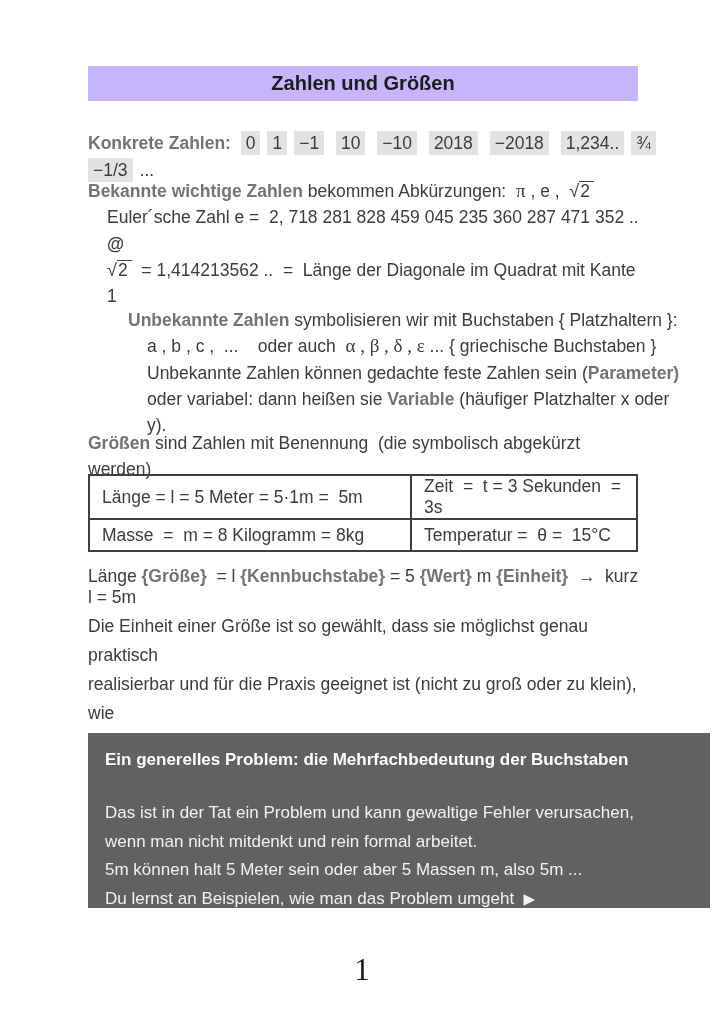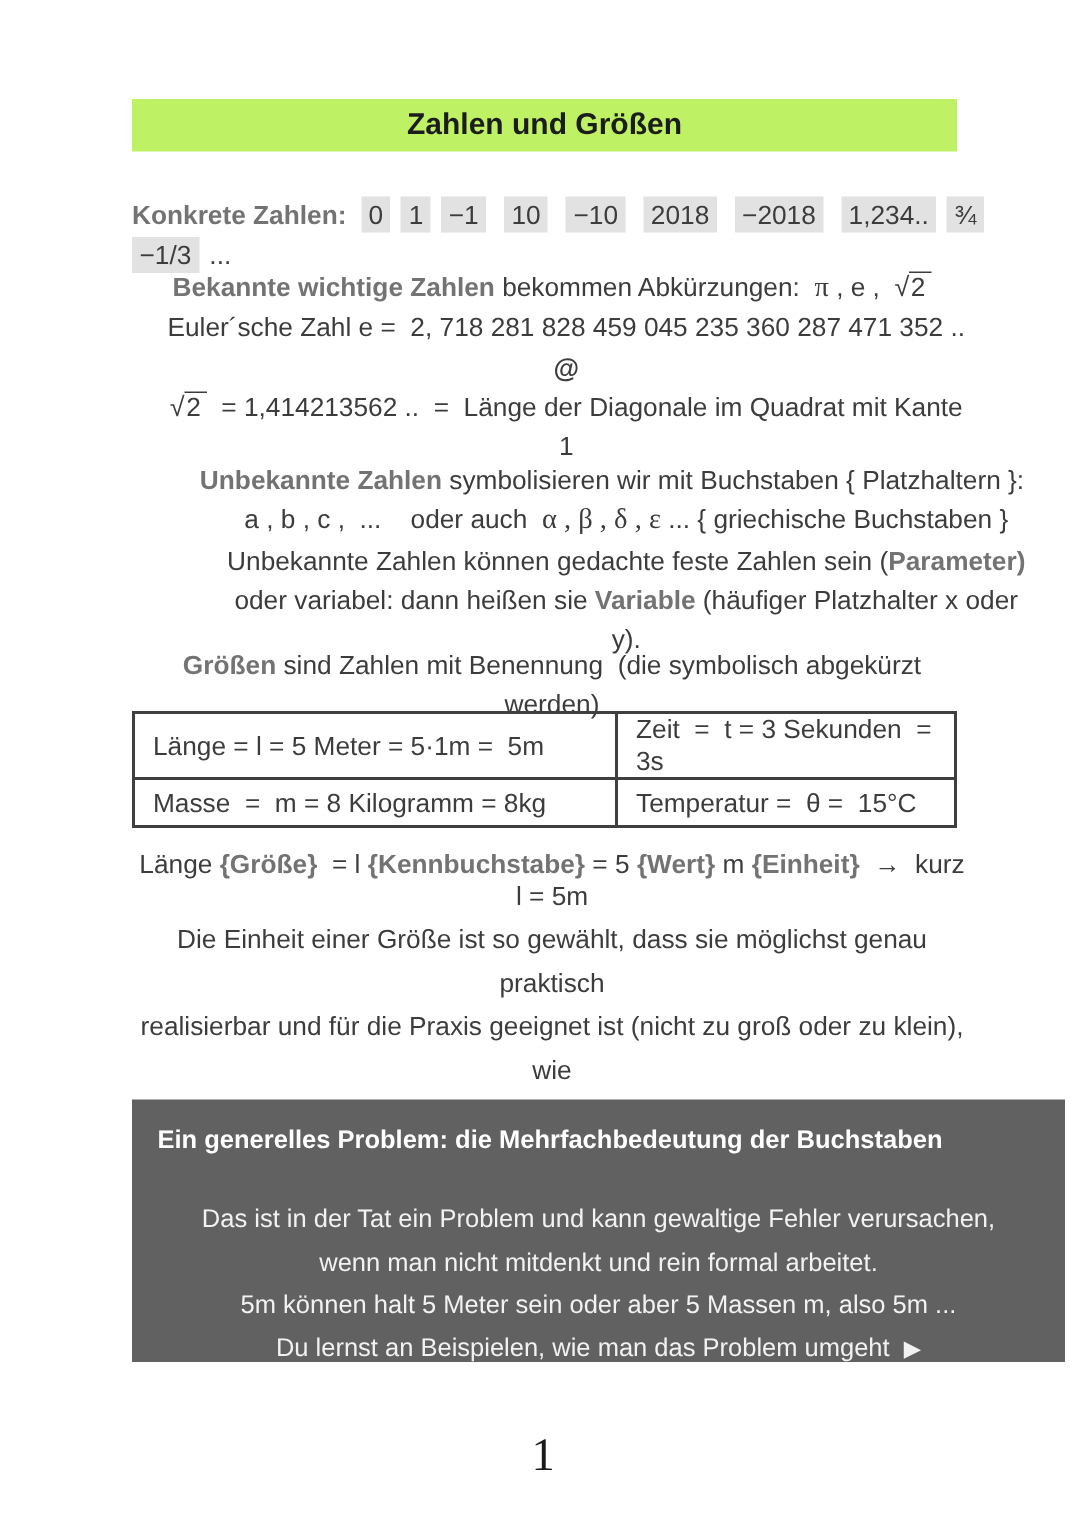--- a/index.html
+++ b/index.html
@@ -5,27 +5,27 @@
   * { margin:0; padding:0; box-sizing:border-box; }
   html,body { width:724px; height:1024px; }
   body {
     background:#ffffff;
     font-family:"Liberation Sans","DejaVu Sans",sans-serif;
     color:#3c3c3c;
     position:relative;
     overflow:hidden;
   }
   .abs { position:absolute; }
-  .line { white-space:pre-wrap;text-align:center; }
+  .line { white-space:pre-wrap; }
   b, .bold { font-weight:700; color:#737373; }
 
   
   .titlebar {
     left:88px; top:66px; width:550px; height:35px;
-    background:#bef264;
+    background:#c4b5fd;
     text-align:center; line-height:35px;
     font-size:20px; font-weight:700; color:#1c1c1c;
   }
 
   
   .konkrete { left:88px; top:130px; width:580px; font-size:17.5px; line-height:27px; white-space:pre-wrap; }
   .numchip {
     display:inline-block;
     background:#e2e2e2;
     padding:1px 5px;

